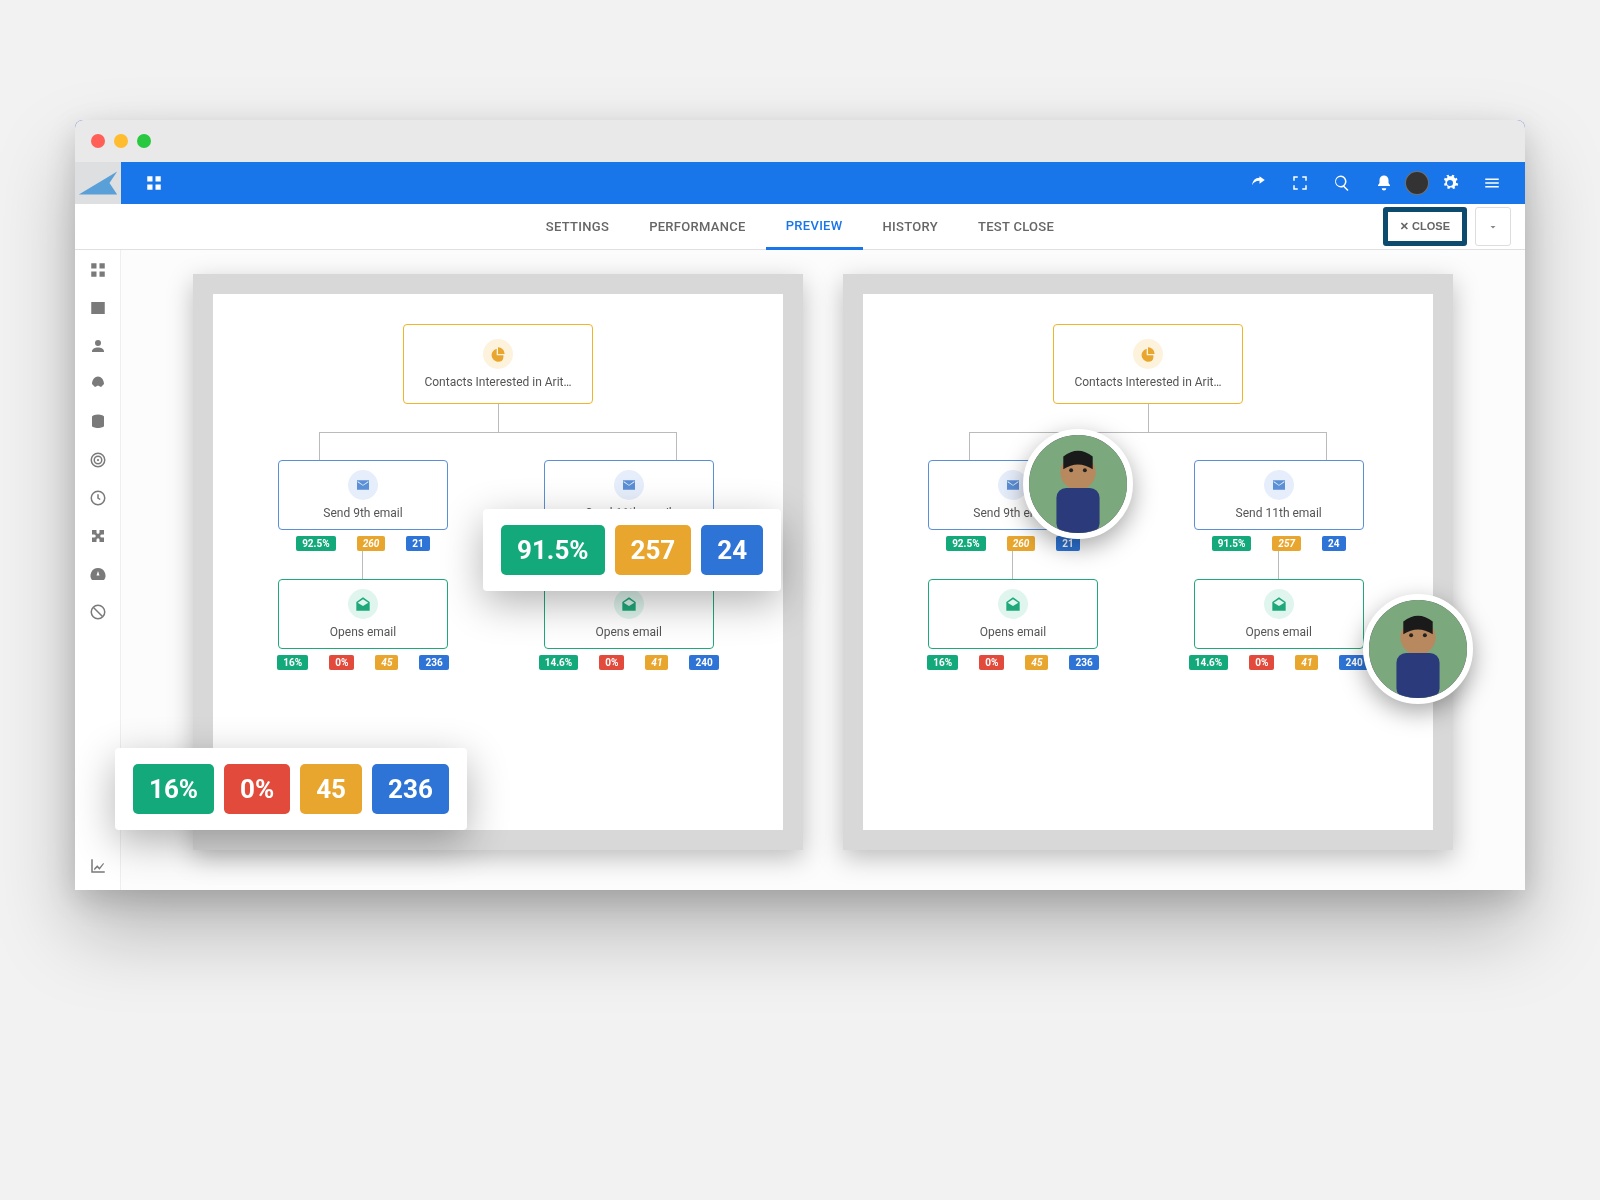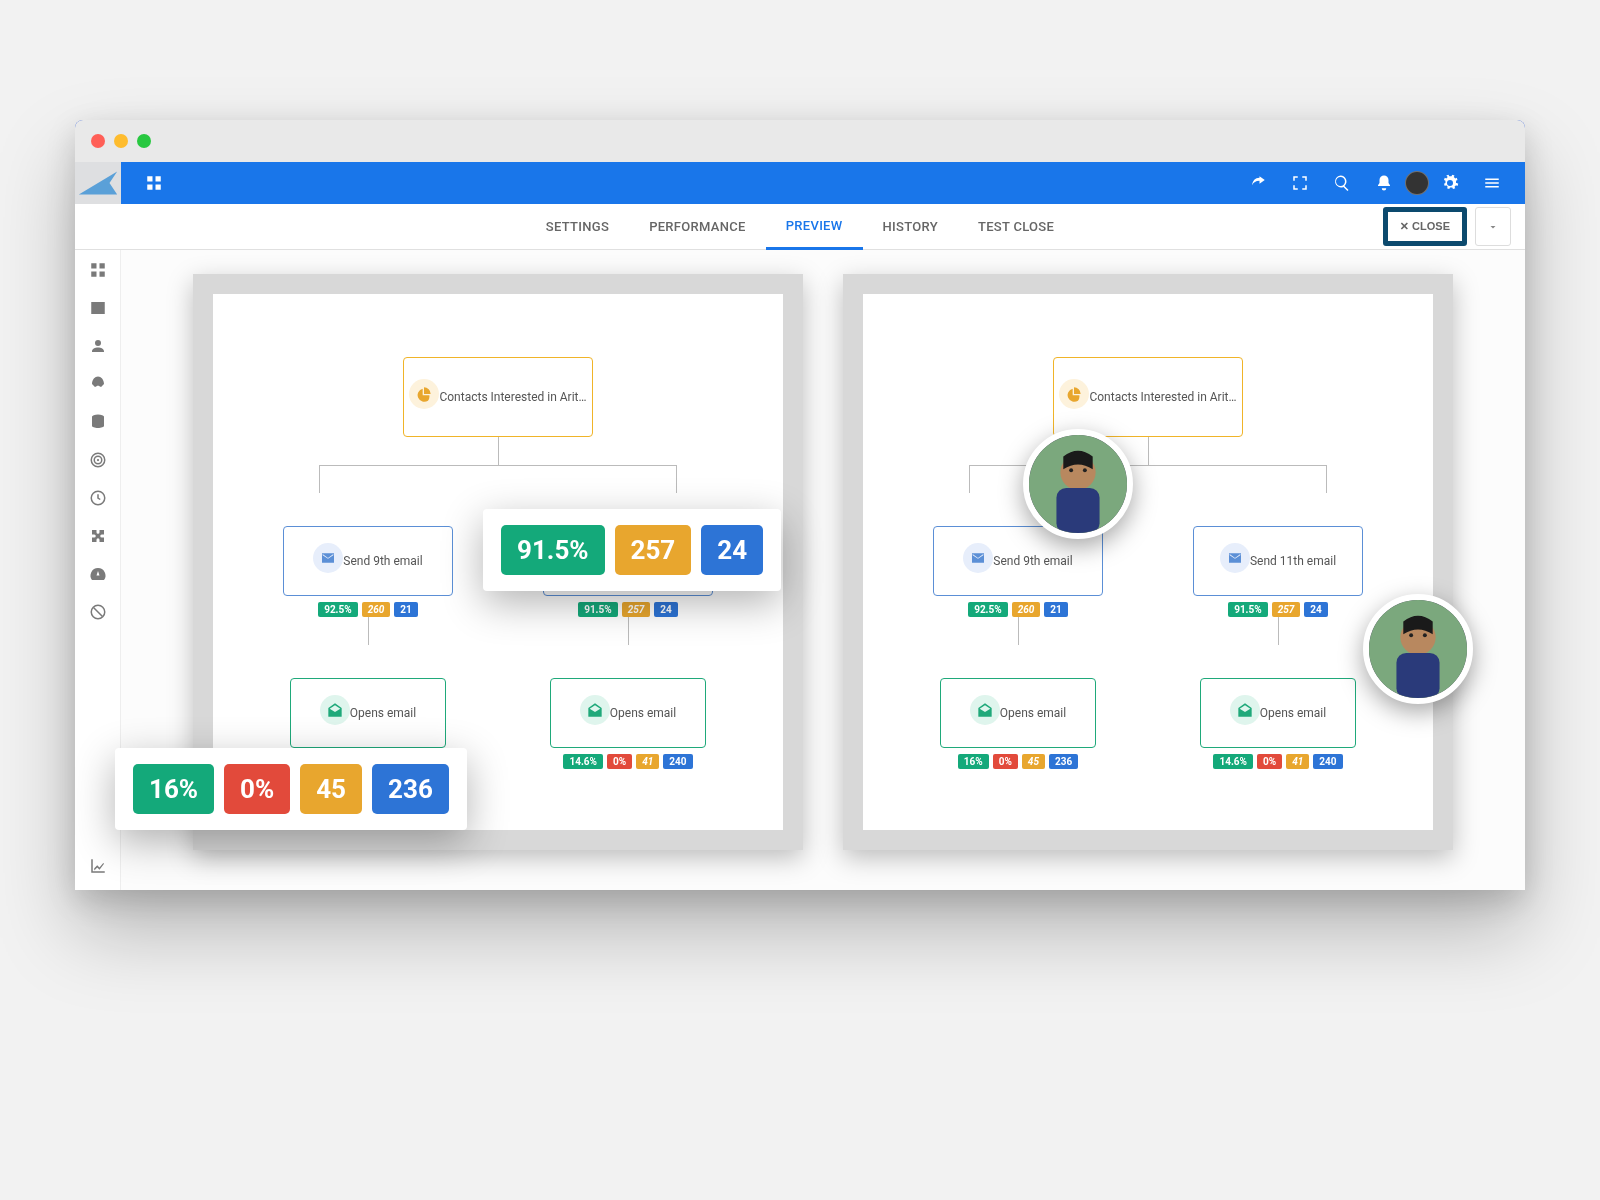--- a/index.html
+++ b/index.html
@@ -85,36 +85,35 @@
   .panel {
     width: 610px; background:#fff;
     box-shadow: 0 8px 24px rgba(0,0,0,0.25), 0 0 0 10px #d8d8d8 inset;
     padding: 40px 20px 50px 20px;
     position:relative;
     border:10px solid #d8d8d8;
   }
   .flow-root { display:flex;flex-direction:column;align-items:center; position:relative;}
   .node {
     border:1px solid; border-radius:4px; background:#fff;
-    display:flex;align-items:center;justify-content:center;
+    display:flex;flex-direction:column;align-items:center;justify-content:center;
     font-size:12px; color:#555;
     position:relative;
-    margin-top:33px;
   }
   .node-seg { width:190px; height:80px; border-color:#f0b429; }
   .node-seg .icon-circle{background:#fdf2dc;}
   .node-email { width:170px; height:70px; border-color:#5b8fd6; }
   .node-email .icon-circle{background:#e7eefb;}
-  .node-open { width:156px; height:70px; border-color:#1fa97a;}
+  .node-open { width:170px; height:70px; border-color:#1fa97a;}
   .node-open .icon-circle{background:#dff5ed;}
   .icon-circle{width:30px;height:30px;border-radius:50%;display:flex;align-items:center;justify-content:center;margin-bottom:6px;}
   .icon-circle svg{width:16px;height:16px;}
   .vline{width:1px;background:#bbb;height:28px;}
   .row-split{display:flex;gap:90px;justify-content:center;position:relative;width:100%;}
-  .stat-row{display:flex;gap:4px;margin-top:6px;}
+  .stat-row{display:flex;gap:21px;margin-top:6px;}
   .stat{font-size:10px;font-weight:700;color:#fff;padding:2px 6px;border-radius:2px;}
   .stat.green{background:#14a97a;} .stat.orange{background:#e8a62e;font-style:italic;} .stat.blue{background:#2d74d6;} .stat.red{background:#e24a3b;}
   .substack{display:flex;flex-direction:column;align-items:center;}
 
   
   .callout {
     position:absolute; background:#fff; box-shadow:0 12px 40px rgba(0,0,0,0.3);
     padding:16px 18px; display:flex; gap:10px; border-radius:4px; z-index:30;
   }
   .callout .chip{font-size:26px;font-weight:700;color:#fff;padding:10px 16px;border-radius:5px;}

